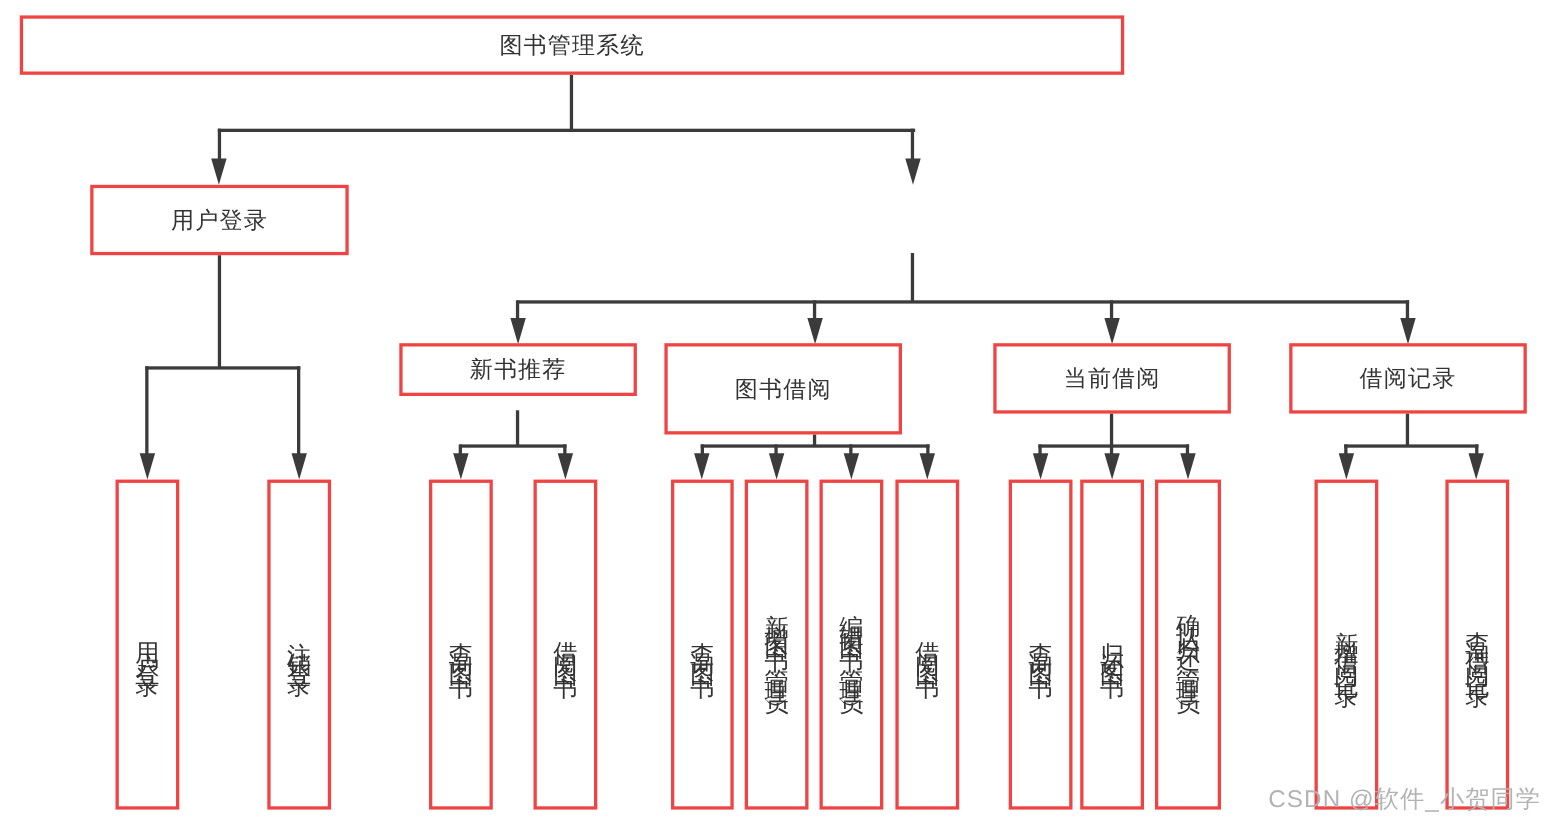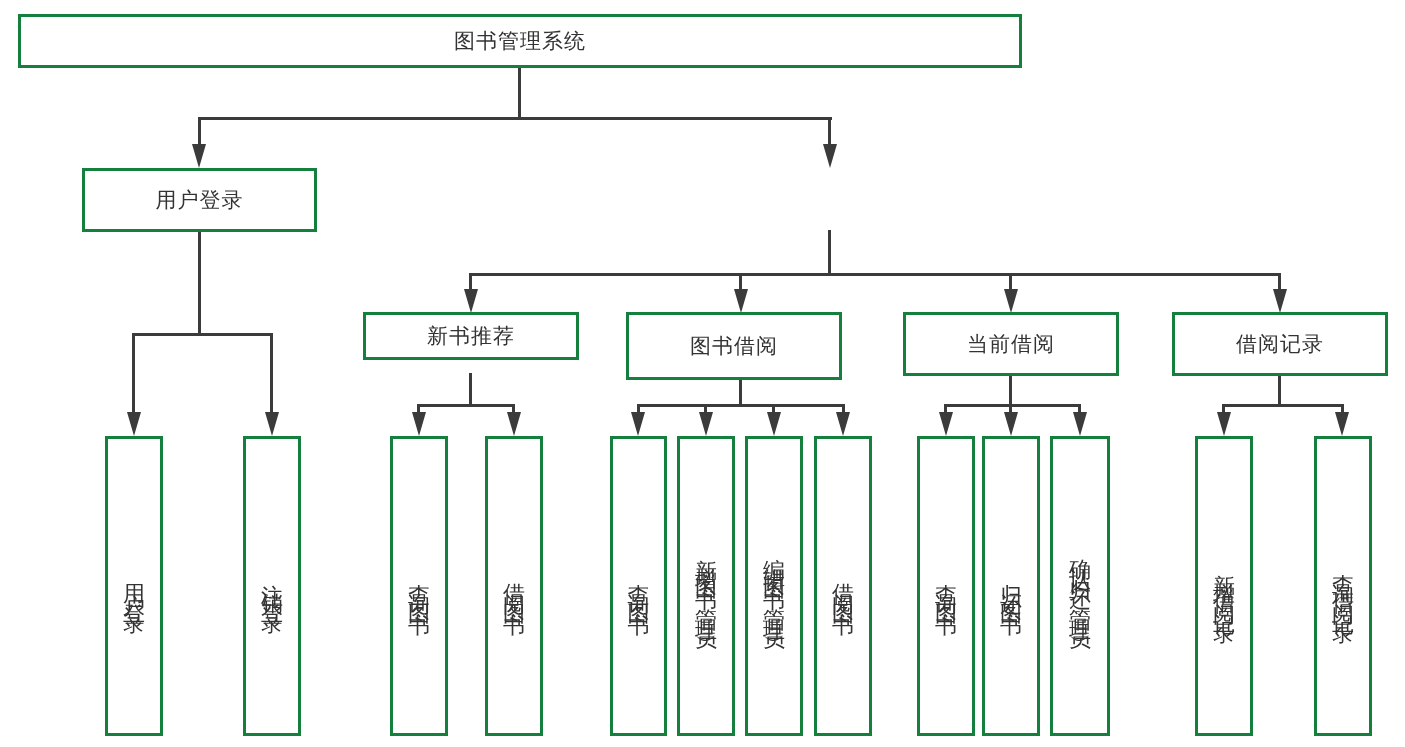--- a/index.html
+++ b/index.html
@@ -8,21 +8,21 @@
     width: 1405px;
     height: 747px;
     background: #ffffff;
     font-family: "Liberation Sans", "DejaVu Sans", sans-serif;
     overflow: hidden;
   }
   .box {
     position: absolute;
     box-sizing: border-box;
     background: #ffffff;
-    border: 3px solid #15803d;
+    border: 3px solid #ef4444;
     color: #333333;
     display: flex;
     align-items: center;
     justify-content: center;
     z-index: 2;
   }
   .box.h {
     font-size: 21px;
     letter-spacing: 1px;
   }
@@ -125,21 +125,21 @@
     <span>图书管理系统</span>
   </div>
 
   <div class="box h" style="left:82px;top:168px;width:235px;height:64px">
     <span>用户登录</span>
   </div>
 
   <div class="box h" style="left:363px;top:312px;width:216px;height:48px">
     <span>新书推荐</span>
   </div>
-  <div class="box h" style="left:626px;top:312px;width:216px;height:68px">
+  <div class="box h" style="left:604px;top:312px;width:216px;height:83px">
     <span>图书借阅</span>
   </div>
   <div class="box h" style="left:1172px;top:312px;width:216px;height:64px">
     <span>借阅记录</span>
   </div>
   <div class="box h" style="left:903px;top:312px;width:216px;height:64px">
     <span>当前借阅</span>
   </div>
 
   <div class="box v" style="left:105px;top:436px;width:58px;height:300px">
@@ -179,14 +179,15 @@
     <span>确认归还（管理员）</span>
   </div>
 
   <div class="box v" style="left:1195px;top:436px;width:58px;height:300px">
     <span>新增借阅记录</span>
   </div>
   <div class="box v" style="left:1314px;top:436px;width:58px;height:300px">
     <span>查询借阅记录</span>
   </div>
 
+  <div class="watermark">CSDN @软件_小贺同学</div>
 
 </div>
 
 </body></html>

